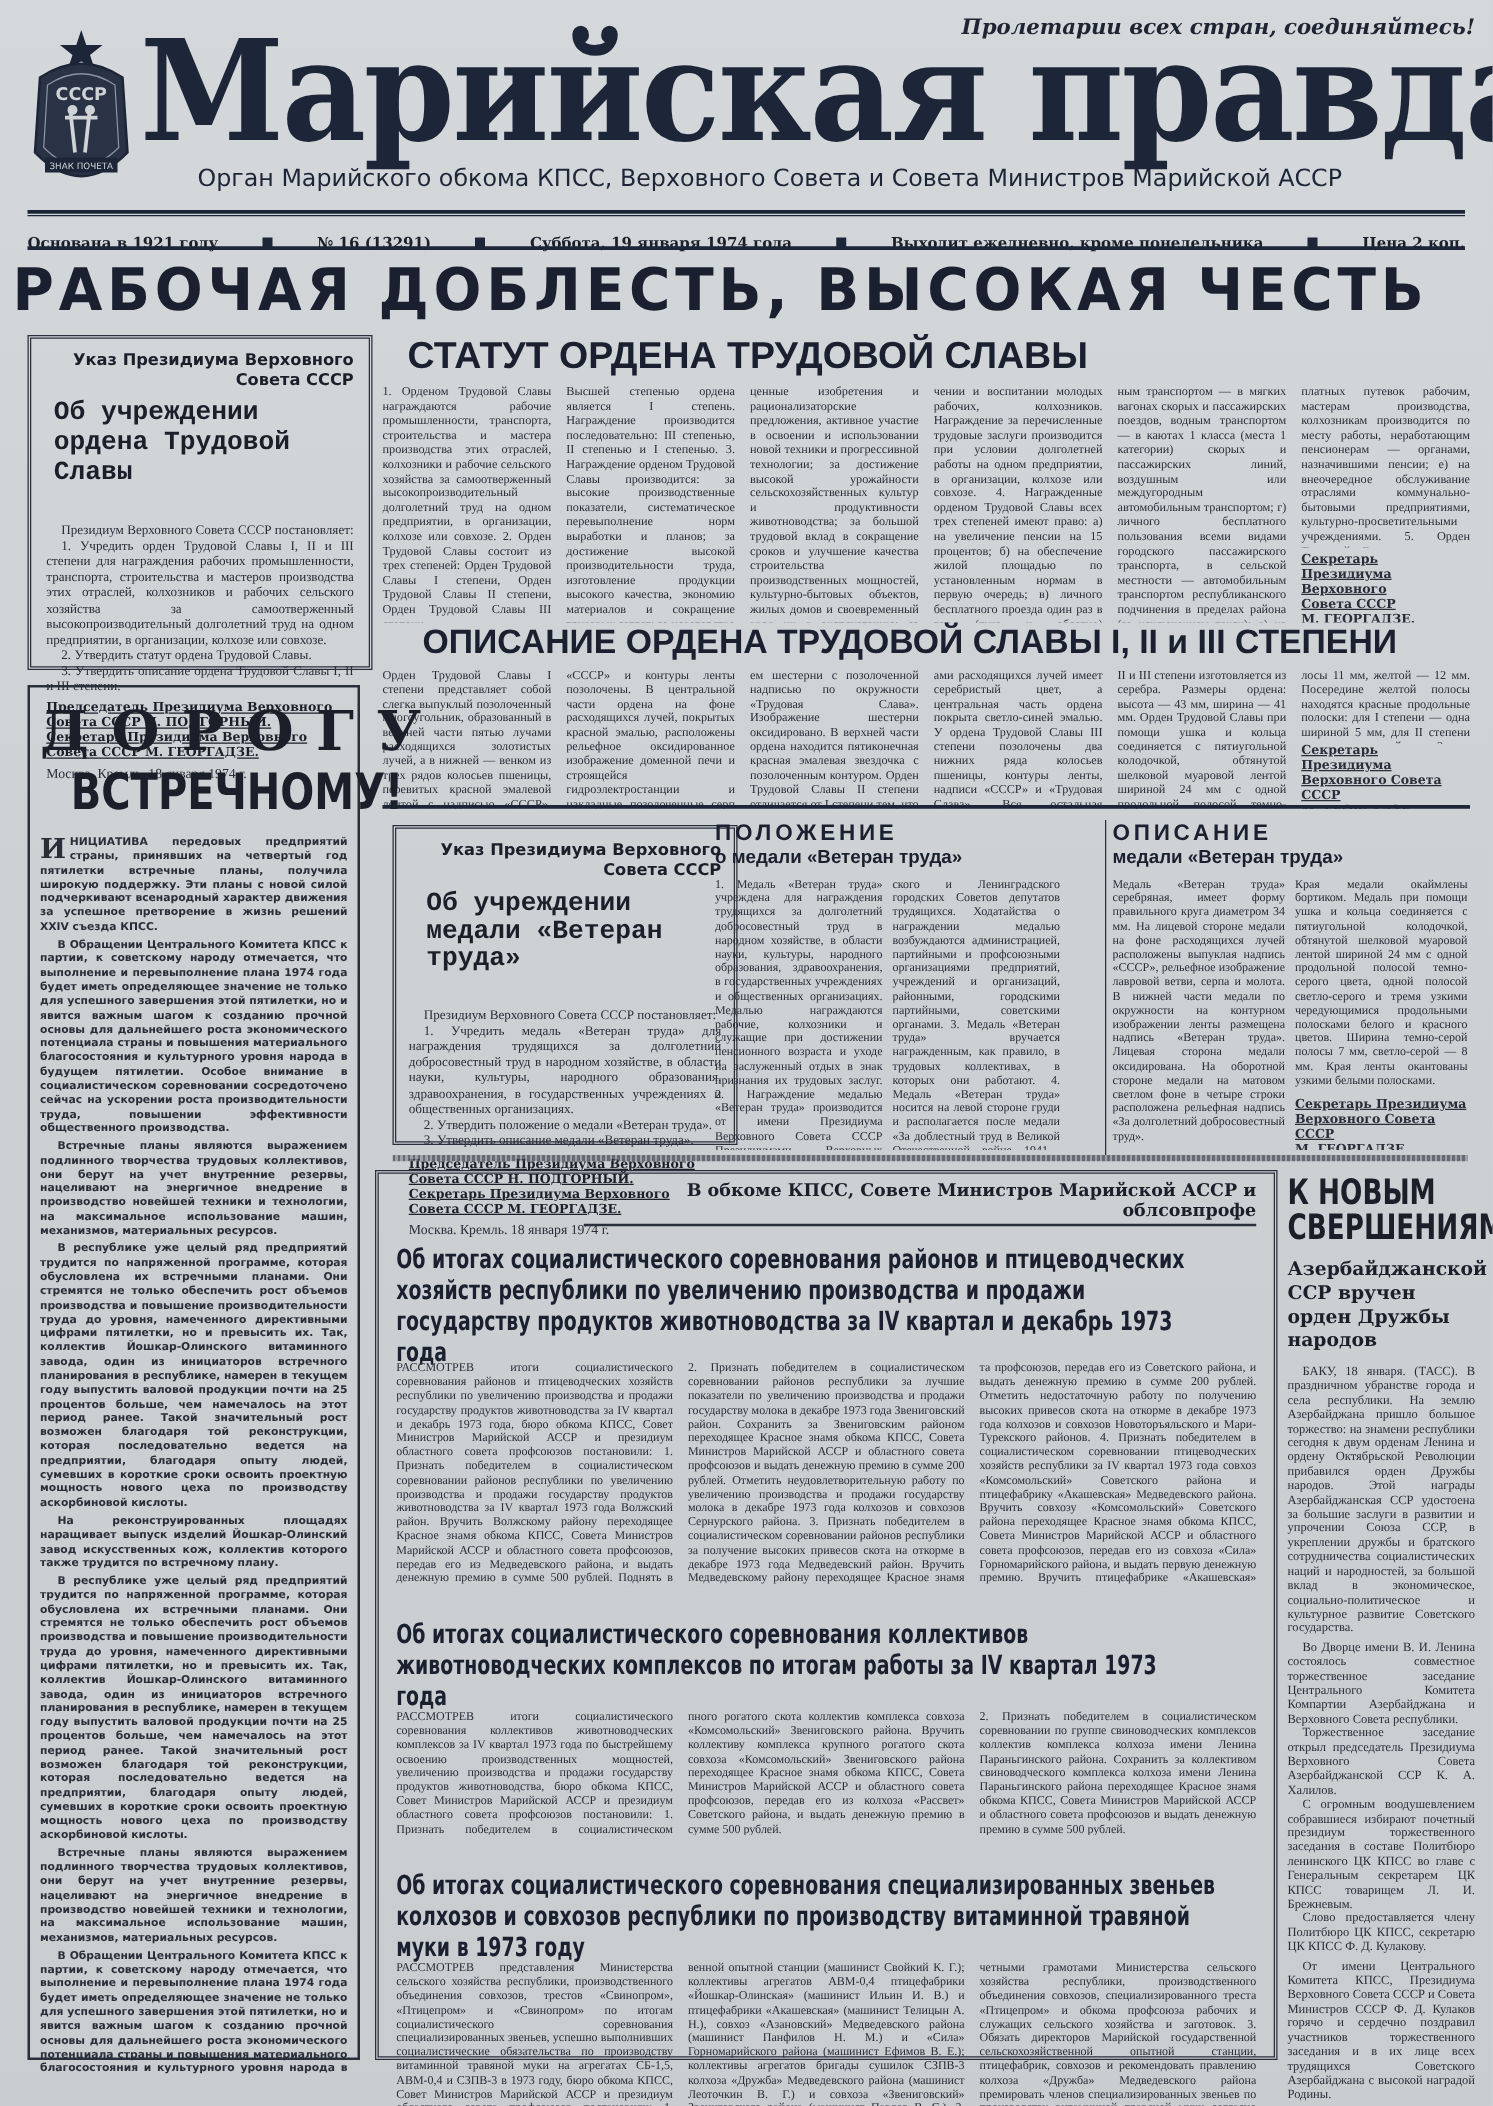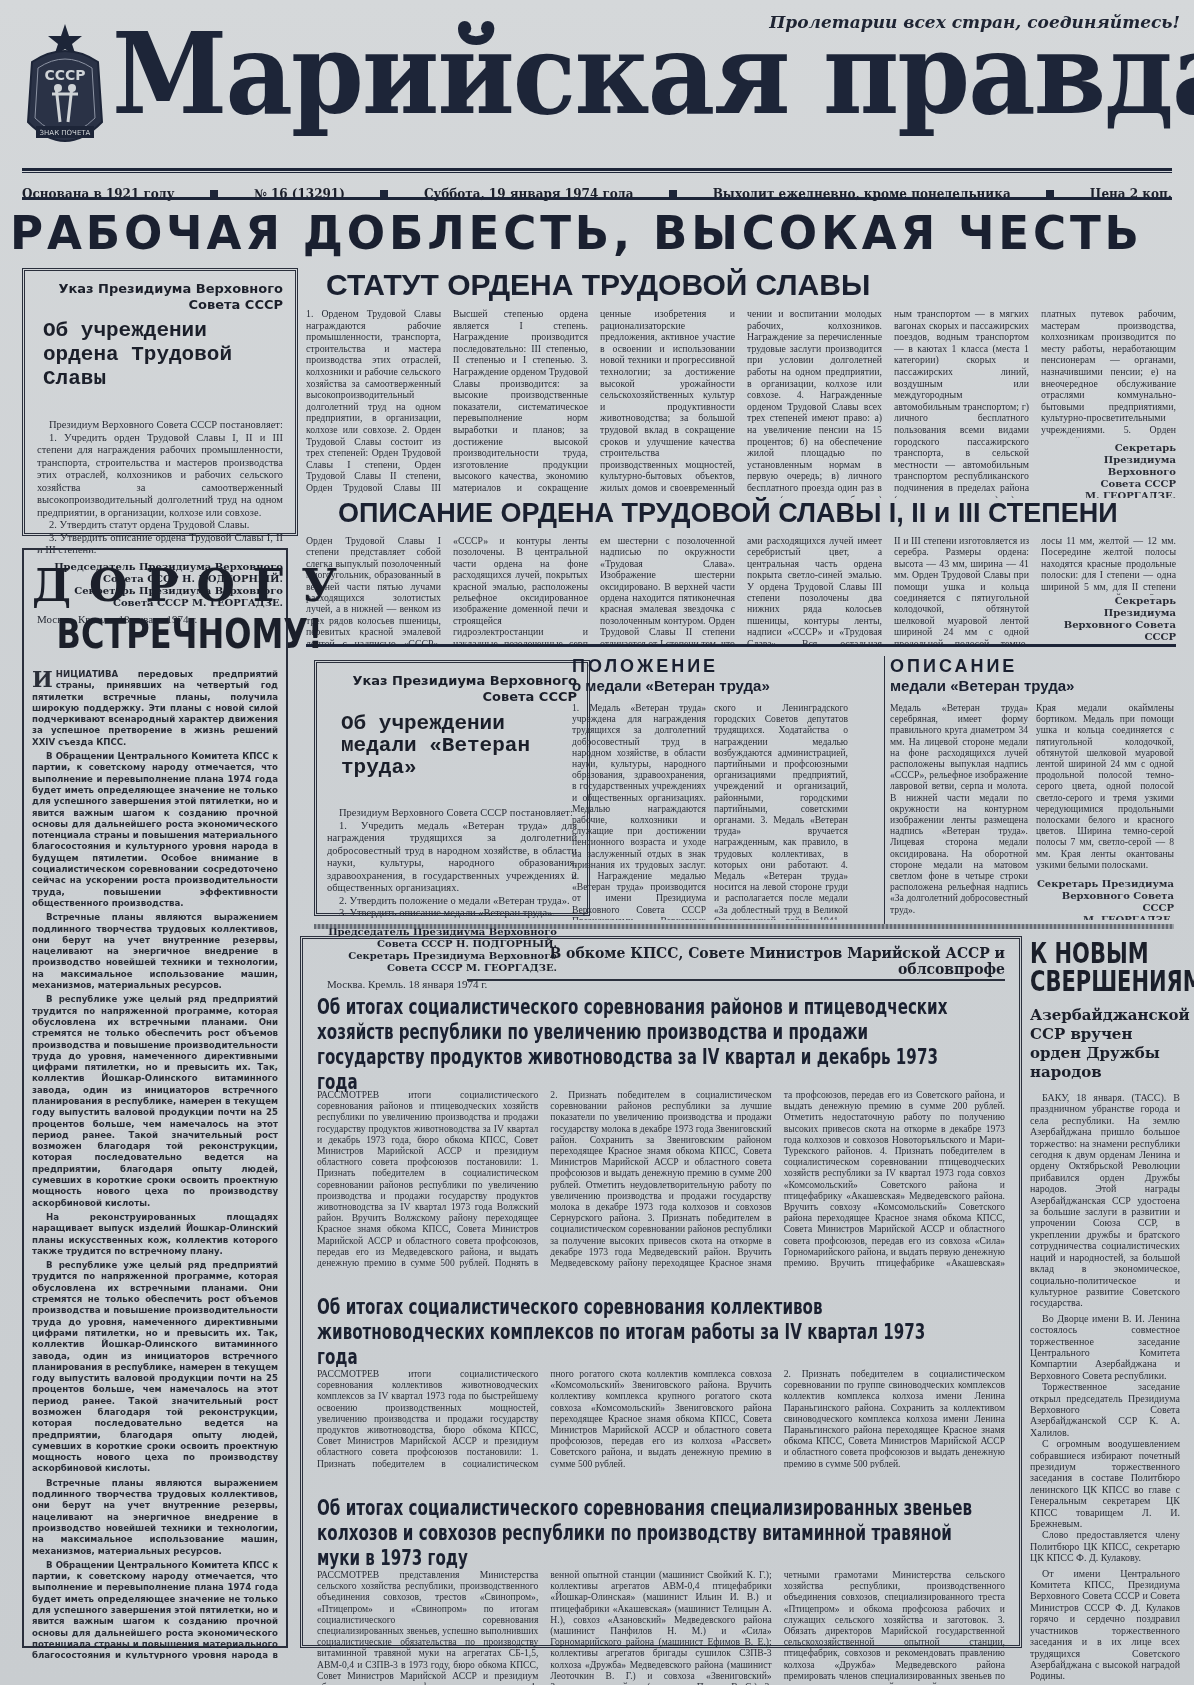--- a/index.html
+++ b/index.html
@@ -33,21 +33,21 @@
 
   .headline { left: 10px; top: 205px; width: 1180px; font-family: "DejaVu Sans", sans-serif; font-weight: bold;
     font-size: 47px; letter-spacing: 4px; white-space: nowrap; transform: scaleX(0.96); transform-origin: left top;
     color: #1a2030; display: flex; justify-content: space-between; }
 
   .box { border: 3px double #2a2f3c; }
   .ukaz-head { font-family: "DejaVu Sans", sans-serif; font-weight: bold; font-size: 13px; text-align: right; line-height: 16px; }
   .ukaz-title { font-family: Liberation Mono, monospace; font-weight: 900; font-size: 21px; line-height: 24px; }
   .body-text { font-family: "Liberation Serif", serif; font-size: 10.5px; line-height: 12.5px; text-align: justify; color: #2a2e38; margin-top: 28px; }
   .body-text p { text-indent: 12px; }
-  .sign { font-family: "DejaVu Serif", serif; font-weight: bold; font-size: 10px; text-align: right; line-height: 12px; }
+  .sign { font-family: "DejaVu Serif", serif; font-weight: bold; font-size: 10px; line-height: 12px; text-decoration: underline; }
   .place { font-size: 11px; margin-top: 4px; }
 
   .h-big { font-family: Liberation Sans, sans-serif; font-weight: bold; color: #1a2030; white-space: nowrap; }
   .cols { display: flex; gap: 12px; }
   .cols > div { flex: 1; }
   .texture-line { height: 5px; background: repeating-linear-gradient(90deg, #3a3f4a 0 2px, #8a8e96 2px 4px); opacity: 0.7; }
 
   .dorogu-box { border: 2px solid #2a2f3c; }
   .dorogu1 { font-family: "DejaVu Serif", serif; font-weight: 900; font-size: 44px; letter-spacing: 18px; text-align: center; }
   .dorogu2 { font-family: "DejaVu Sans", sans-serif; font-weight: bold; font-size: 40px; text-align: center; transform: scaleX(0.8); }
@@ -78,20 +78,21 @@
       <text x="43" y="58" font-family="DejaVu Sans, sans-serif" font-size="14" font-weight="bold" fill="#cfd3d6" text-anchor="middle">СССР</text>
       <path d="M34,64 L38,100 M50,64 L46,100 M30,72 L56,72" stroke="#cfd3d6" stroke-width="3" fill="none"></path>
       <circle cx="36" cy="66" r="4" fill="#cfd3d6"></circle>
         <circle cx="50" cy="66" r="4" fill="#cfd3d6"></circle>
       <rect x="14" y="104" width="58" height="12" fill="#1d2538"></rect>
       <text x="43" y="113" font-family="DejaVu Sans, sans-serif" font-size="7" fill="#cfd3d6" text-anchor="middle">ЗНАК ПОЧЕТА</text>
     </svg>
   </div>
 
   <div class="abs title">Марийская правда</div>
+  <div class="abs subtitle">Орган Марийского обкома КПСС, Верховного Совета и Совета Министров Марийской АССР</div>
 
   <div class="abs rule-thick" style="left:22px; top:168px; width:1150px;"></div>
   <div class="abs rule-thin" style="left:22px; top:172px; width:1150px;"></div>
   <div class="abs infobar">
     <span>Основана в 1921 году</span>
     <span class="sq"></span>
     <span>№ 16 (13291)</span>
     <span class="sq"></span>
     <span>Суббота, 19 января 1974 года</span>
     <span class="sq"></span>
@@ -172,21 +173,21 @@
   <div class="abs rule-thick" style="left:306px; top:644px; width:870px;"></div>
 
   <div class="abs dorogu-box" style="left:22px; top:548px; width:266px; height:1100px; padding:10px 8px;">
     <div class="dorogu1">ДОРОГУ</div>
     <div class="dorogu2">ВСТРЕЧНОМУ!</div>
     <div class="ed-text" style="margin-top:12px; height:990px; overflow:hidden;">
       <p style="text-indent:0;"><span class="dropcap">И</span><span>НИЦИАТИВА передовых предприятий страны, принявших на четвертый год пятилетки встречные планы, получила широкую поддержку. Эти планы с новой силой подчеркивают всенародный характер движения за успешное претворение в жизнь решений XXIV съезда КПСС.</span></p>
       <p>В Обращении Центрального Комитета КПСС к партии, к советскому народу отмечается, что выполнение и перевыполнение плана 1974 года будет иметь определяющее значение не только для успешного завершения этой пятилетки, но и явится важным шагом к созданию прочной основы для дальнейшего роста экономического потенциала страны и повышения материального благосостояния и культурного уровня народа в будущем пятилетии. Особое внимание в социалистическом соревновании сосредоточено сейчас на ускорении роста производительности труда, повышении эффективности общественного производства.</p>
       <p>Встречные планы являются выражением подлинного творчества трудовых коллективов, они берут на учет внутренние резервы, нацеливают на энергичное внедрение в производство новейшей техники и технологии, на максимальное использование машин, механизмов, материальных ресурсов.</p>
       <p>В республике уже целый ряд предприятий трудится по напряженной программе, которая обусловлена их встречными планами. Они стремятся не только обеспечить рост объемов производства и повышение производительности труда до уровня, намеченного директивными цифрами пятилетки, но и превысить их. Так, коллектив Йошкар-Олинского витаминного завода, один из инициаторов встречного планирования в республике, намерен в текущем году выпустить валовой продукции почти на 25 процентов больше, чем намечалось на этот период ранее. Такой значительный рост возможен благодаря той реконструкции, которая последовательно ведется на предприятии, благодаря опыту людей, сумевших в короткие сроки освоить проектную мощность нового цеха по производству аскорбиновой кислоты.</p>
-      <p>На реконструированных площадях наращивает выпуск изделий Йошкар-Олинский планы искусственных кож, коллектив которого также трудится по встречному плану.</p>
+      <p>На реконструированных площадях наращивает выпуск изделий Йошкар-Олинский завод искусственных кож, коллектив которого также трудится по встречному плану.</p>
       <p>В республике уже целый ряд предприятий трудится по напряженной программе, которая обусловлена их встречными планами. Они стремятся не только обеспечить рост объемов производства и повышение производительности труда до уровня, намеченного директивными цифрами пятилетки, но и превысить их. Так, коллектив Йошкар-Олинского витаминного завода, один из инициаторов встречного планирования в республике, намерен в текущем году выпустить валовой продукции почти на 25 процентов больше, чем намечалось на этот период ранее. Такой значительный рост возможен благодаря той реконструкции, которая последовательно ведется на предприятии, благодаря опыту людей, сумевших в короткие сроки освоить проектную мощность нового цеха по производству аскорбиновой кислоты.</p>
       <p>Встречные планы являются выражением подлинного творчества трудовых коллективов, они берут на учет внутренние резервы, нацеливают на энергичное внедрение в производство новейшей техники и технологии, на максимальное использование машин, механизмов, материальных ресурсов.</p>
       <p>В Обращении Центрального Комитета КПСС к партии, к советскому народу отмечается, что выполнение и перевыполнение плана 1974 года будет иметь определяющее значение не только для успешного завершения этой пятилетки, но и явится важным шагом к созданию прочной основы для дальнейшего роста экономического потенциала страны и повышения материального благосостояния и культурного уровня народа в будущем пятилетии. Особое внимание в социалистическом соревновании сосредоточено сейчас на ускорении роста производительности труда, повышении эффективности общественного производства.</p>
 
     </div>
   </div>
 
   <div class="abs box" style="left:314px; top:660px; width:276px; height:256px; padding:10px 10px;">
     <div class="ukaz-head">
       <div>Указ Президиума Верховного</div>

